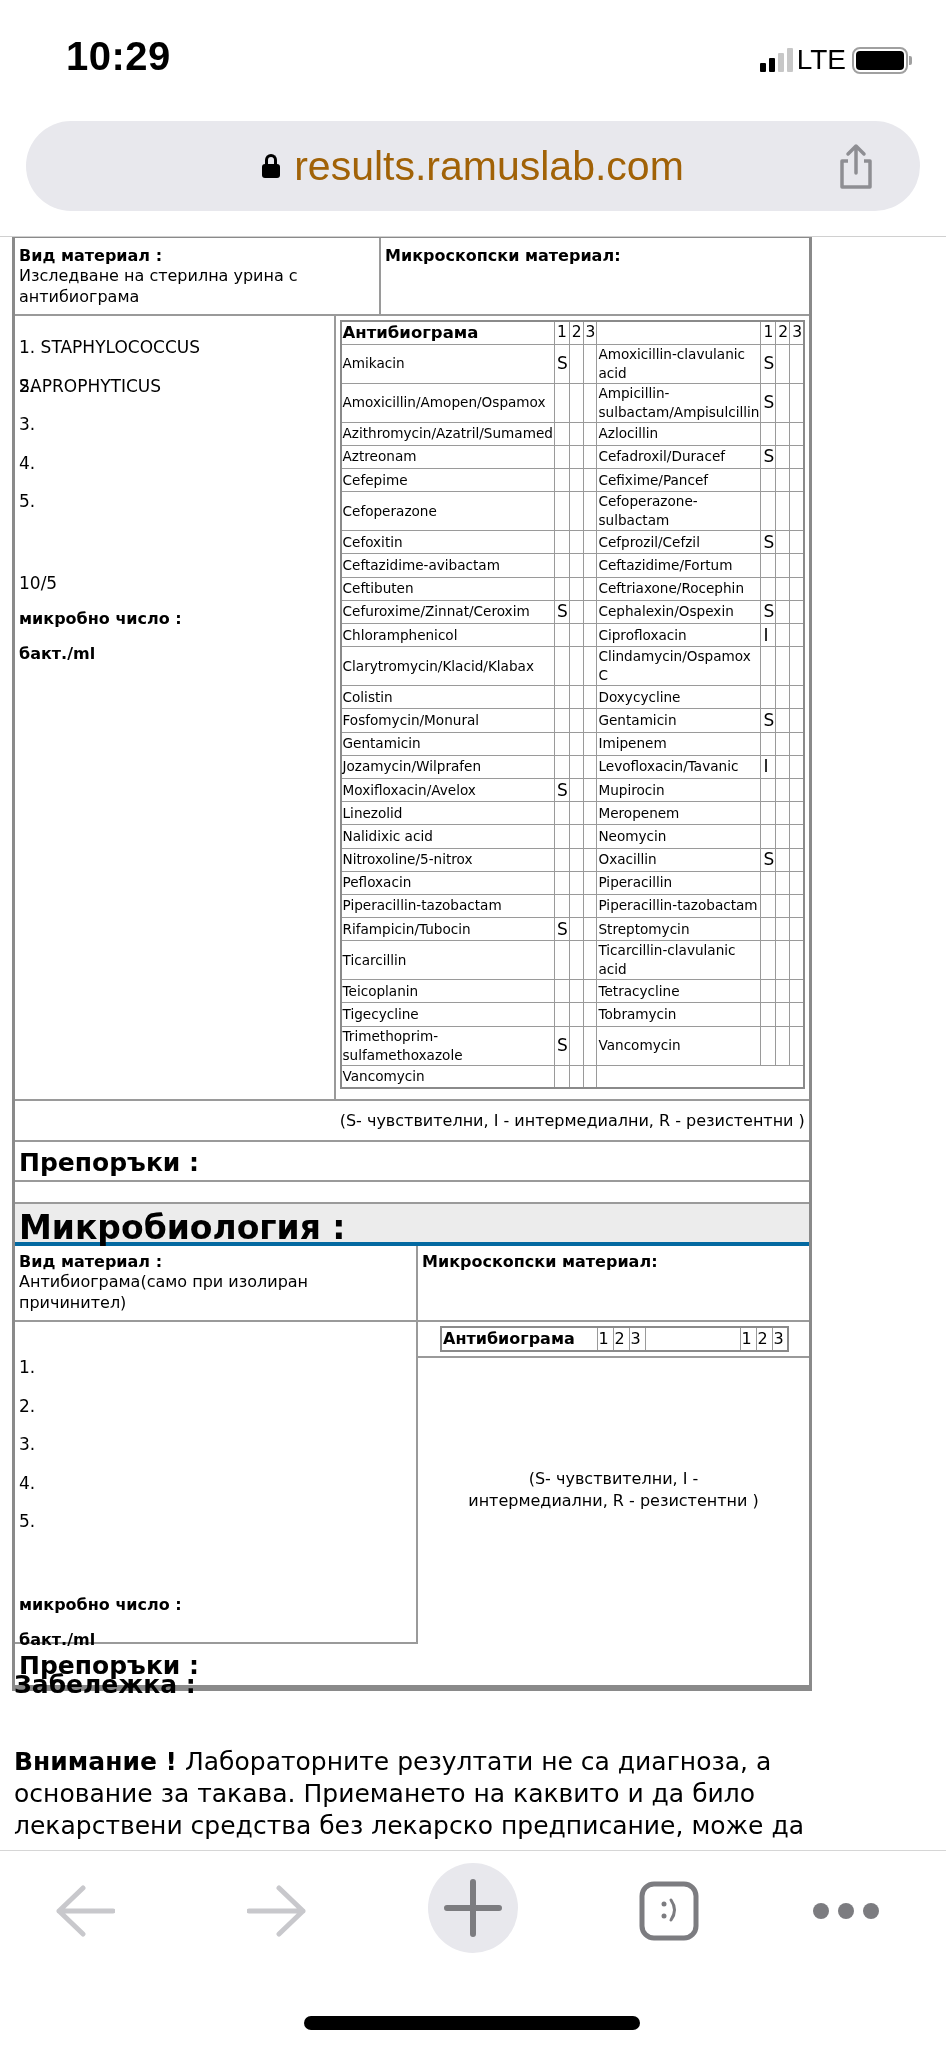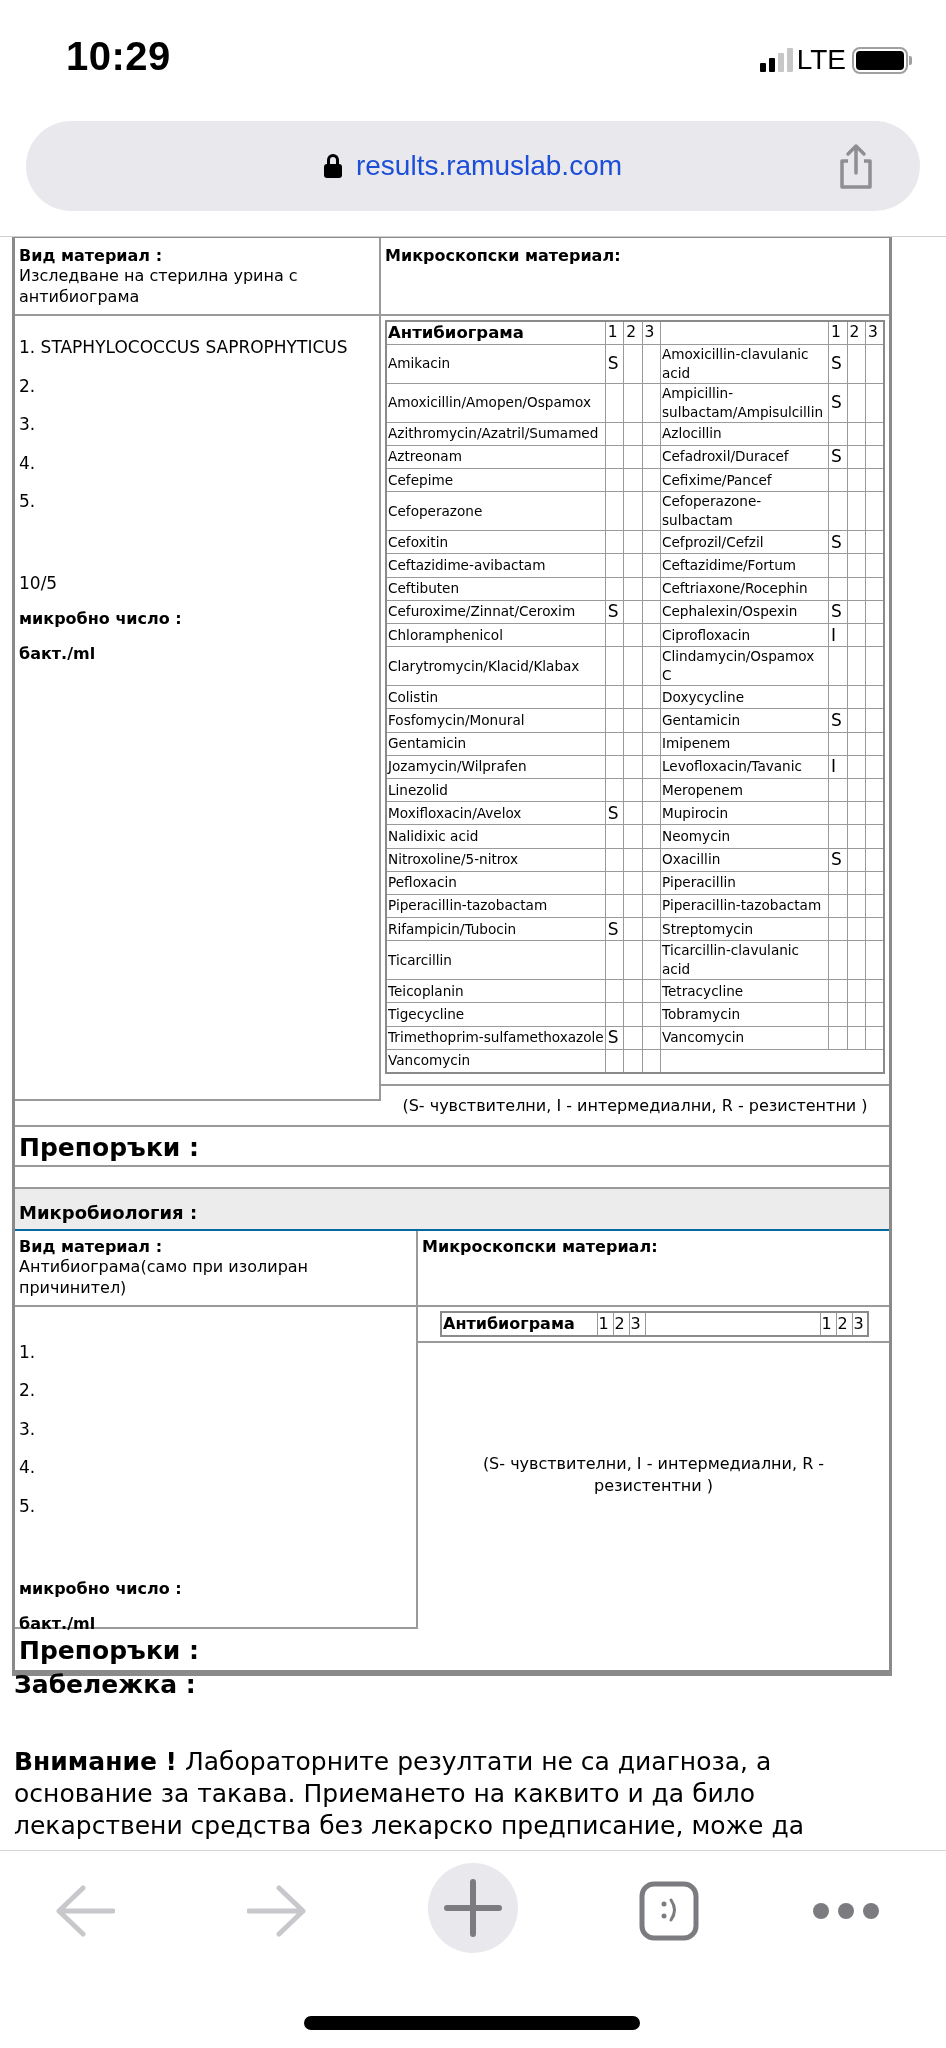--- a/index.html
+++ b/index.html
@@ -17,27 +17,27 @@
   .battery { width: 56px; height: 27px; border: 2.5px solid #a0a0a0; border-radius: 8px; padding: 2px; position: relative; margin-left: 6px; }
   .battery .fill { width: 100%; height: 100%; background: #000; border-radius: 4px; }
   .battery::after { content: ""; position: absolute; right: -6px; top: 7px; width: 3px; height: 9px; background: #a0a0a0; border-radius: 0 2px 2px 0; }
 
   
   .url-bar { position: absolute; left: 26px; top: 121px; width: 894px; height: 90px; background: #e8e8ed; border-radius: 45px; display: flex; align-items: center; justify-content: center; }
   .url-inner { display: flex; align-items: center; gap: 14px; }
   .lock-icon { width: 18px; height: 24px; position: relative; }
   .lock-icon .shackle { position: absolute; left: 3px; top: 0; width: 12px; height: 12px; border: 3px solid #000; border-bottom: none; border-radius: 6px 6px 0 0; }
   .lock-icon .body { position: absolute; left: 0; bottom: 0; width: 18px; height: 14px; background: #000; border-radius: 3px; }
-  .url-text { font-family: "Liberation Sans", sans-serif; font-size: 28px; color: #1d4ed8; }
+  .url-text { font-family: "Liberation Sans", sans-serif; font-size: 41px; color: #a16207; }
   .share-icon { position: absolute; right: 44px; top: 22px; width: 40px; height: 48px; }
 
   .page-divider { position: absolute; top: 236px; left: 0; width: 946px; height: 1px; background: #d0d0d0; }
 
   
-  .content { position: absolute; top: 237px; left: 12px; width: 880px; }
+  .content { position: absolute; top: 237px; left: 12px; width: 800px; }
   .frame { border: 3px solid #8a8a8a; border-top: 1px solid #8a8a8a; }
   .cell-b { font-weight: bold; font-size: 16px; }
   .cell-t { font-size: 16px; line-height: 21px; }
 
   .row1 { display: flex; border-bottom: 2px solid #9a9a9a; height: 78px; }
   .row1 .l { width: 366px; border-right: 2px solid #9a9a9a; padding: 8px 4px; }
   .row1 .r { flex: 1; padding: 8px 4px; }
 
   .row2 { display: flex; }
   .row2 .l { width: 366px; border-right: 2px solid #9a9a9a; border-bottom: 2px solid #9a9a9a; padding: 4px 4px; height: 785px; }
@@ -52,21 +52,21 @@
   table.ab td { border: 1px solid #9a9a9a; font-size: 13.6px; padding: 0 1px; line-height: 19px; vertical-align: middle; }
   table.ab td.v { width: 18px; text-align: left; font-size: 17px; padding-left: 2px; }
   table.ab td.h { font-weight: bold; font-size: 16.5px; }
   table.ab td.n { font-size: 15.5px; text-align: left; padding-left: 2px; }
   table.ab tr { height: 23.2px; }
 
   .legend1 { text-align: center; font-size: 16px; padding: 10px 0; border-top: 2px solid #9a9a9a; margin-left: -4px; margin-right: -4px; }
 
   .recs { font-weight: bold; font-size: 25px; padding: 4px 4px; height: 42px; border-top: 2px solid #9a9a9a; border-bottom: 2px solid #9a9a9a; line-height: 34px; }
   .spacer { height: 22px; border-bottom: 2px solid #9a9a9a; }
-  .micro-head { background: #ececec; font-weight: bold; font-size: 18px; padding: 0 4px; height: 42px; line-height: 48px; border-bottom: 2px solid #0369a1; }
+  .micro-head { background: #ececec; font-weight: bold; font-size: 33px; padding: 0 4px; height: 42px; line-height: 48px; border-bottom: 4px solid #0369a1; }
 
   .row3 { display: flex; border-bottom: 2px solid #9a9a9a; height: 76px; }
   .row3 .l { width: 403px; border-right: 2px solid #9a9a9a; padding: 6px 4px; }
   .row3 .r { flex: 1; padding: 6px 4px; }
 
   .row4 { display: flex; }
   .row4 .l { width: 403px; border-right: 2px solid #9a9a9a; border-bottom: 2px solid #9a9a9a; padding: 4px 4px; height: 322px; }
   .row4 .r { flex: 1; }
   .row4 .r .tbl-wrap { padding: 4px 20px 4px 22px; border-bottom: 2px solid #9a9a9a; }
   table.ab2 { border-collapse: collapse; width: 100%; border: 2px solid #8a8a8a; }
@@ -316,35 +316,35 @@
                 <td style="width: 174px;">Jozamycin/Wilprafen</td>
                 <td class="v"></td>
                 <td class="v"></td>
                 <td class="v"></td>
                 <td style="width: 162px;">Levofloxacin/Tavanic</td>
                 <td class="v">I</td>
                 <td class="v"></td>
                 <td class="v"></td>
               </tr>
               <tr>
+                <td style="width: 174px;">Moxifloxacin/Avelox</td>
+                <td class="v">S</td>
+                <td class="v"></td>
+                <td class="v"></td>
+                <td style="width: 162px;">Mupirocin</td>
+                <td class="v"></td>
+                <td class="v"></td>
+                <td class="v"></td>
+              </tr>
+              <tr>
                 <td style="width: 174px;">Linezolid</td>
                 <td class="v"></td>
                 <td class="v"></td>
                 <td class="v"></td>
                 <td style="width: 162px;">Meropenem</td>
-                <td class="v"></td>
-                <td class="v"></td>
-                <td class="v"></td>
-              </tr>
-              <tr>
-                <td style="width: 174px;">Moxifloxacin/Avelox</td>
-                <td class="v">S</td>
-                <td class="v"></td>
-                <td class="v"></td>
-                <td style="width: 162px;">Mupirocin</td>
                 <td class="v"></td>
                 <td class="v"></td>
                 <td class="v"></td>
               </tr>
               <tr>
                 <td style="width: 174px; margin-top: 16px;">Nalidixic acid</td>
                 <td class="v"></td>
                 <td class="v"></td>
                 <td class="v"></td>
                 <td style="width: 162px;">Neomycin</td>

